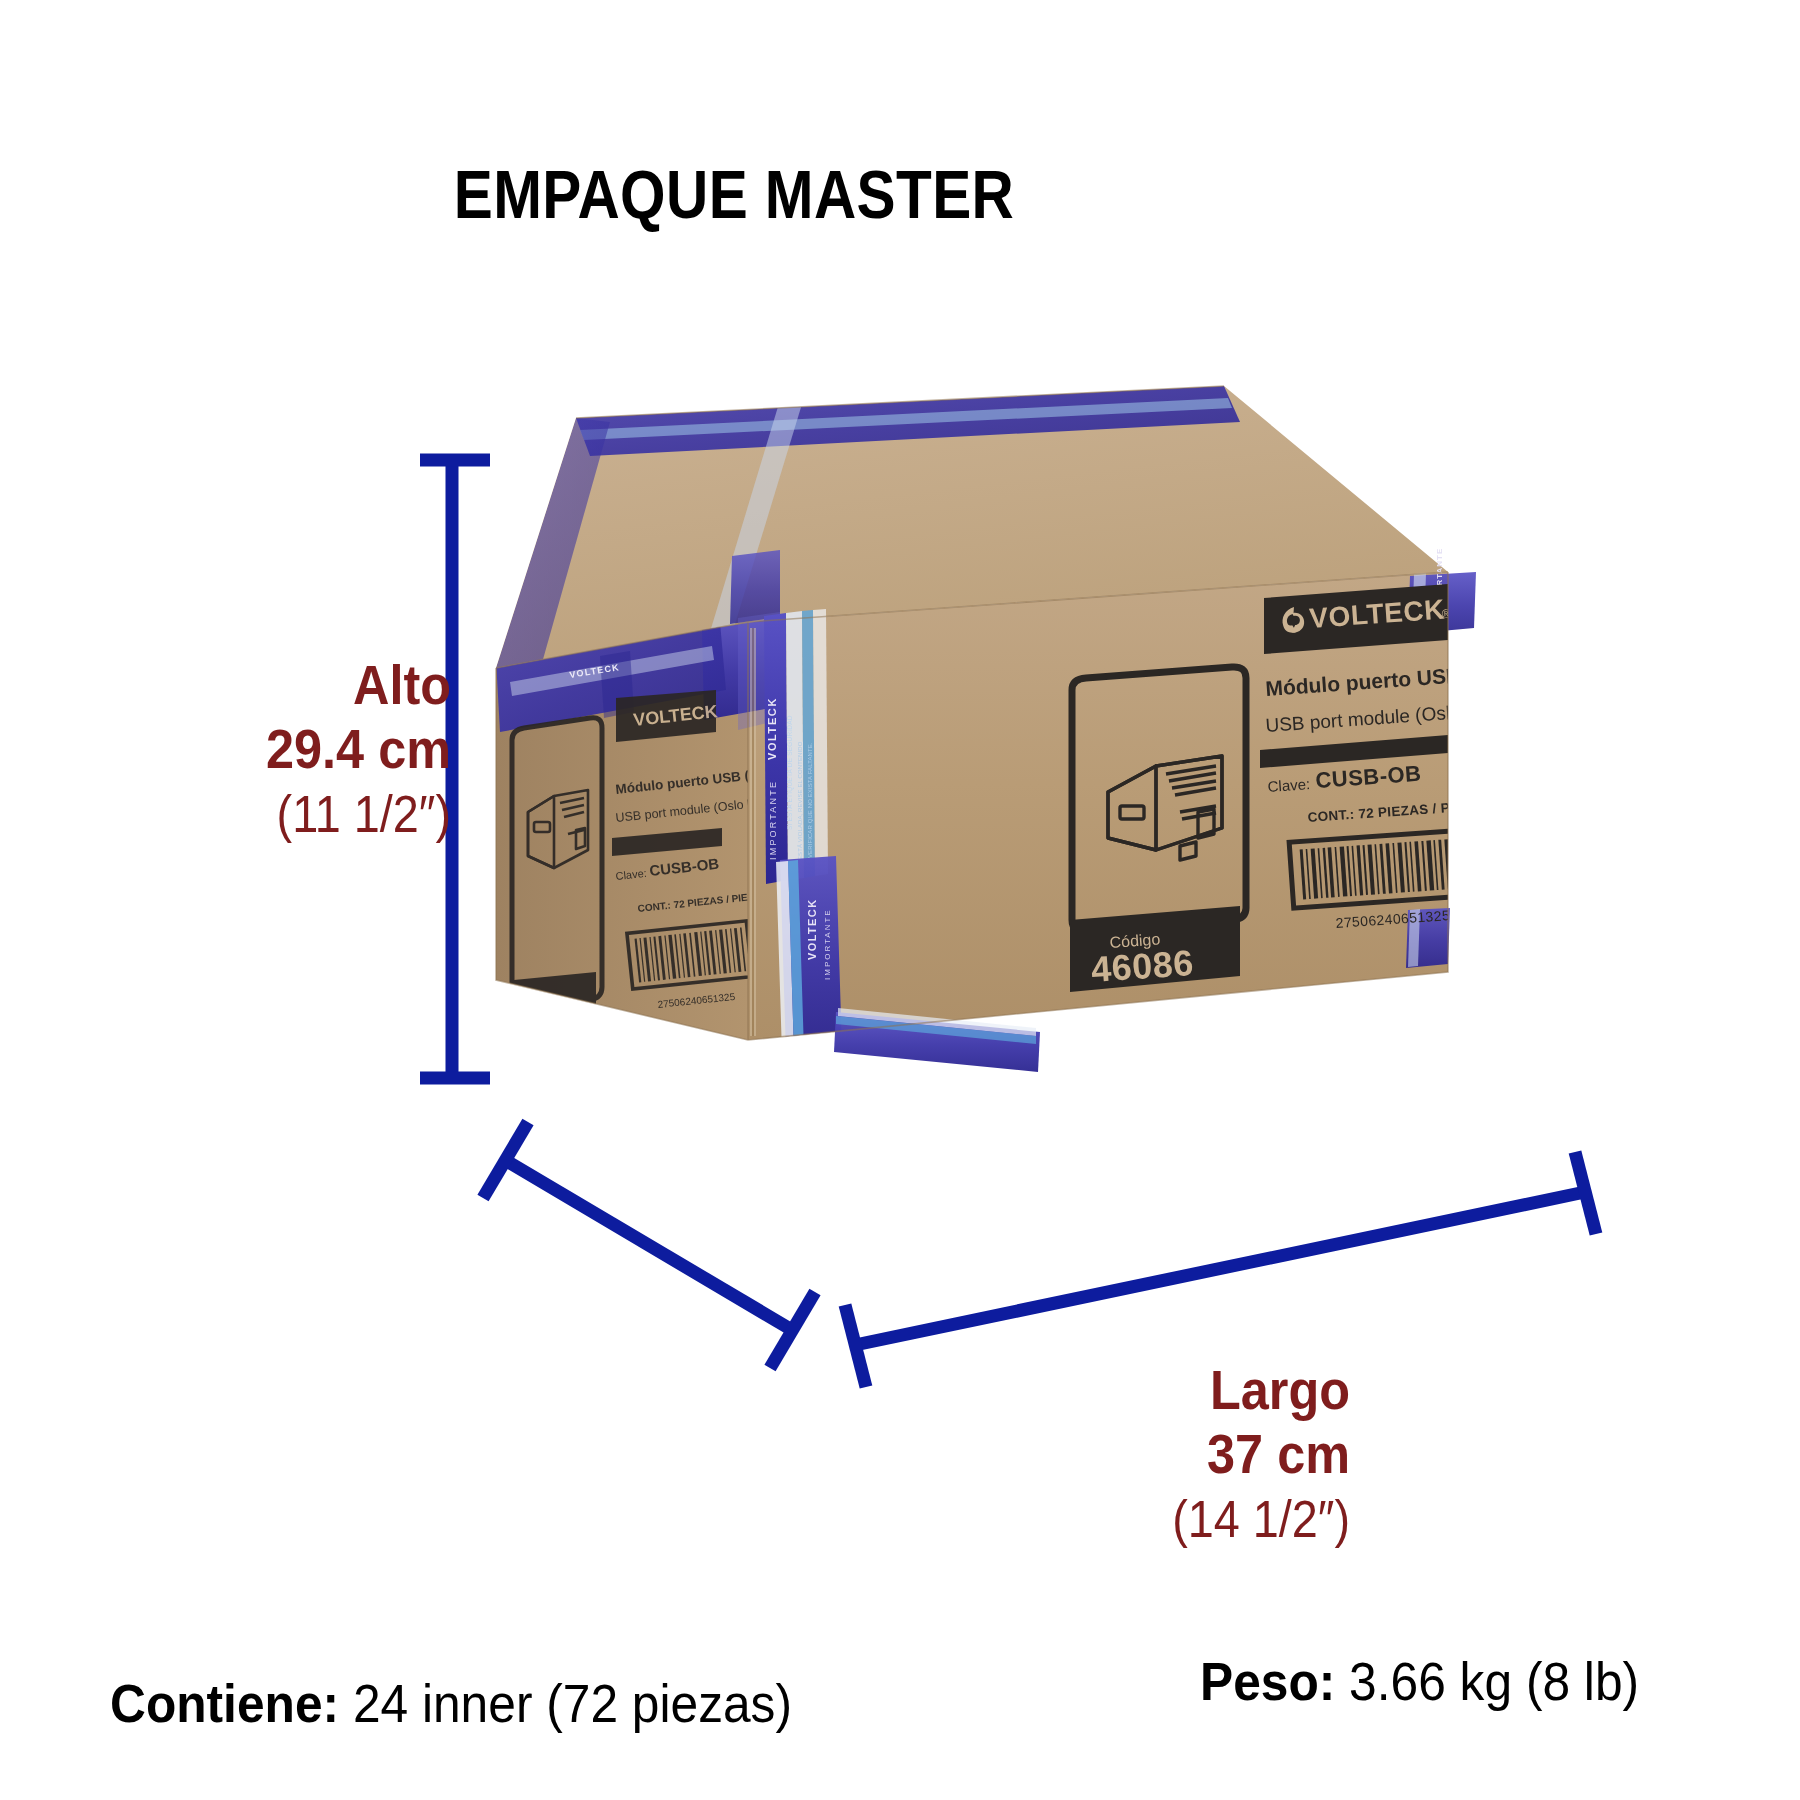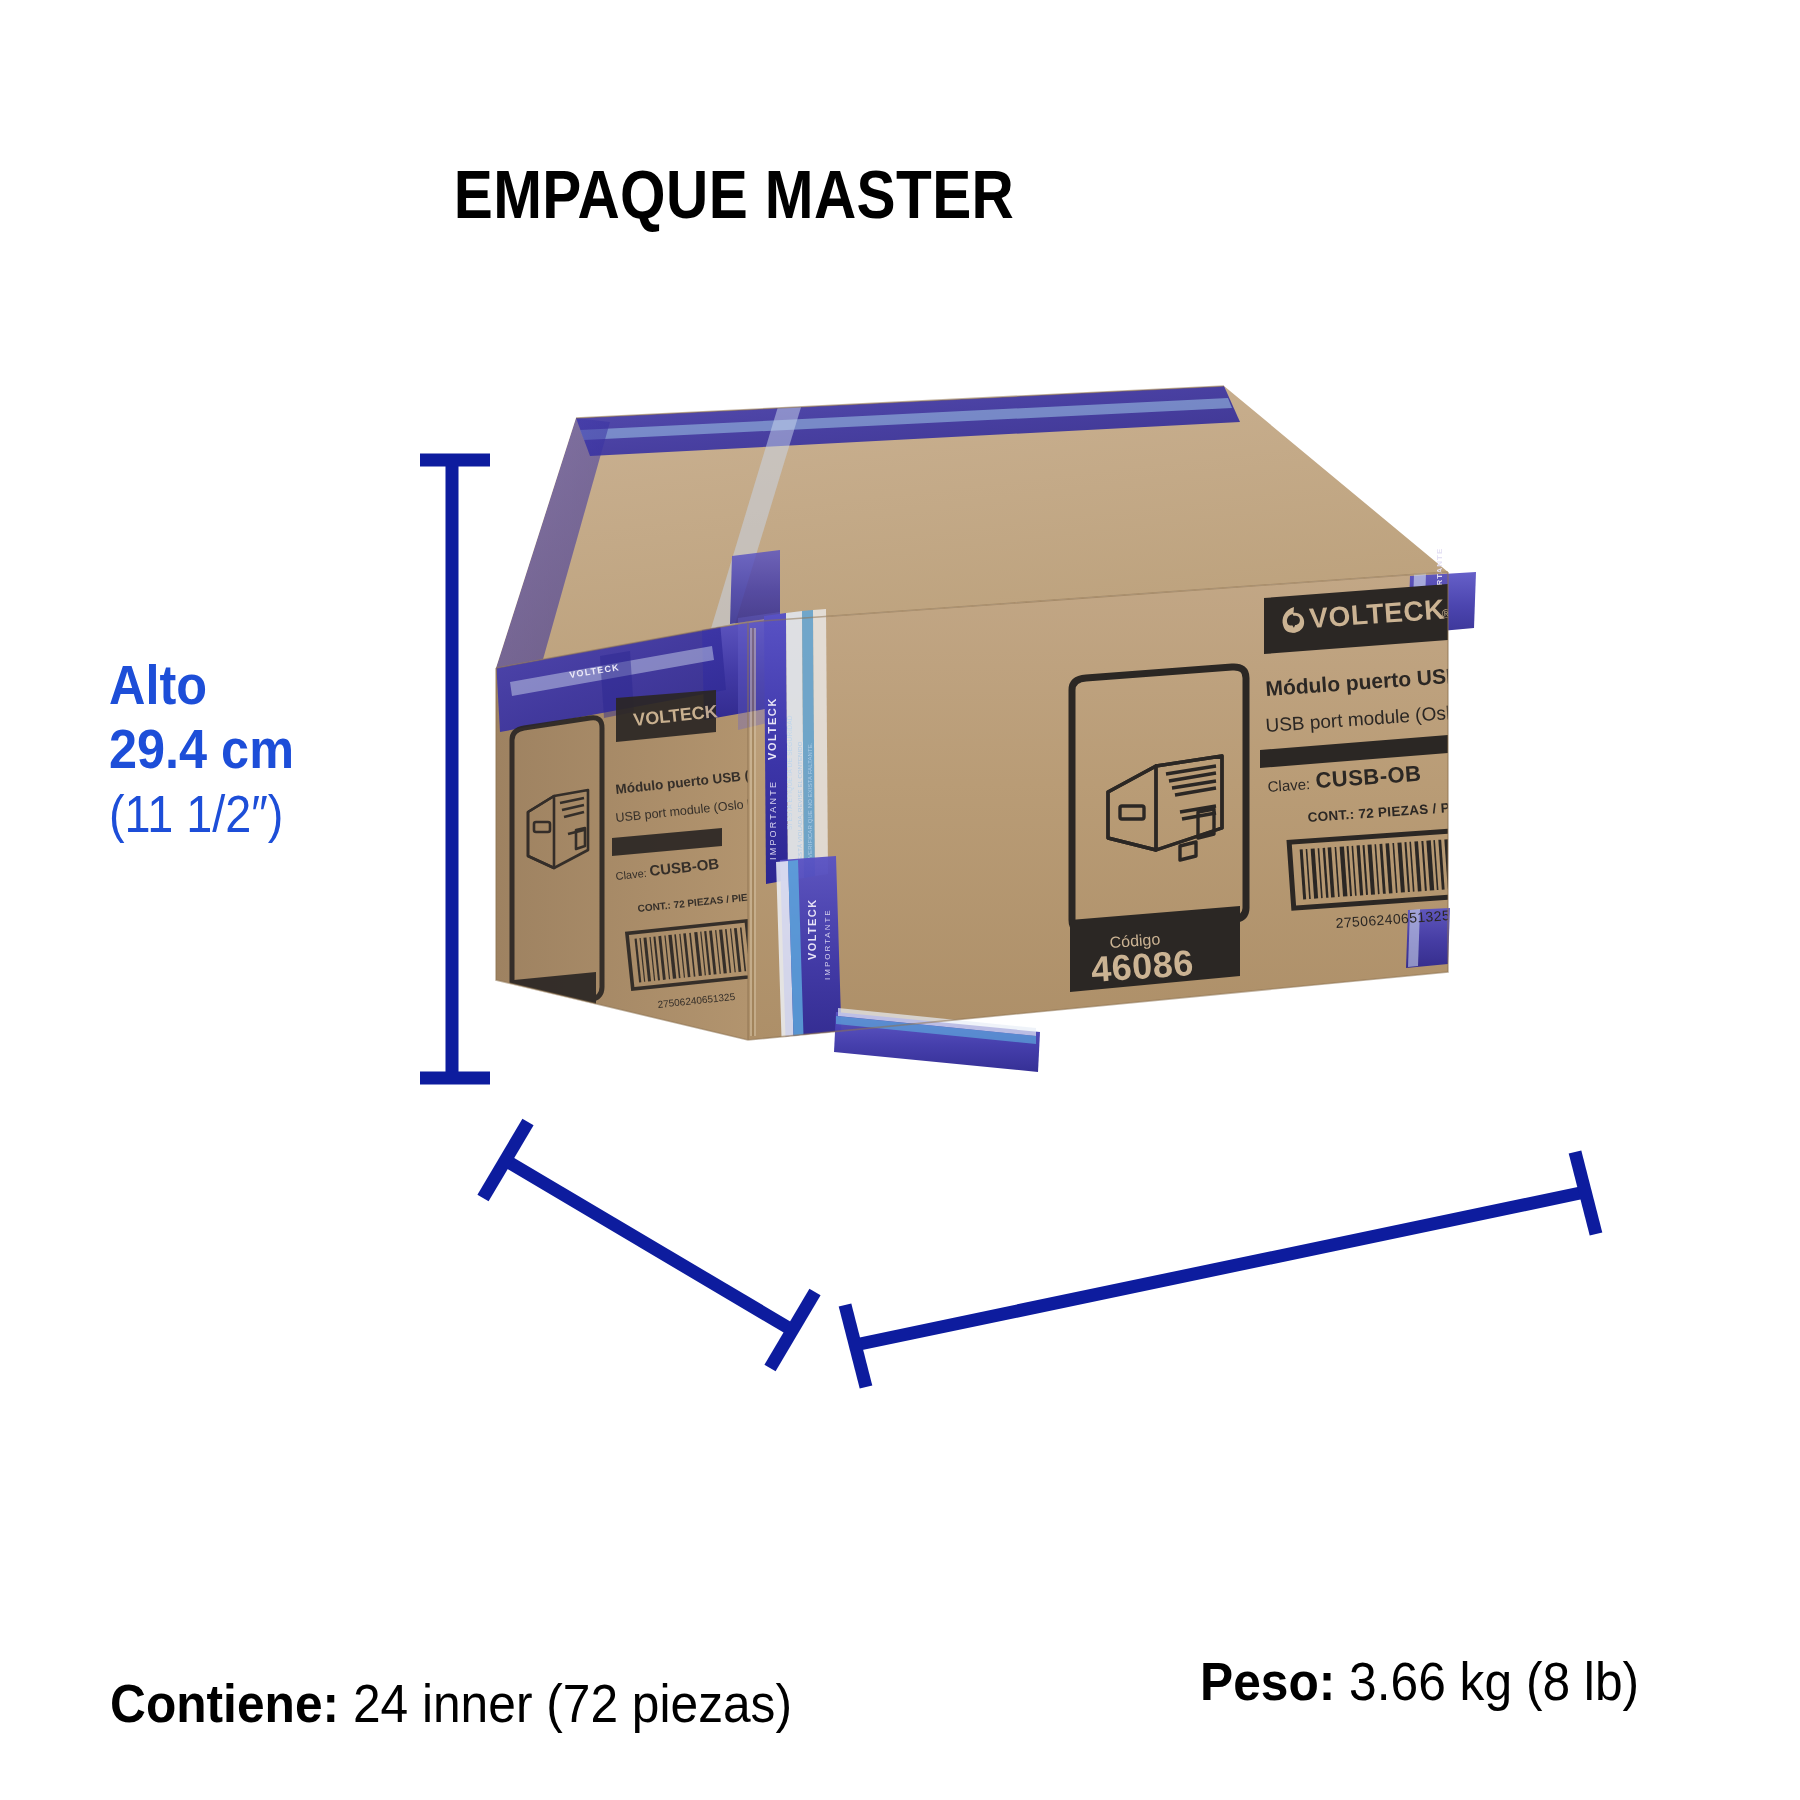--- a/index.html
+++ b/index.html
@@ -28,22 +28,22 @@
     letter-spacing: 0.5px;
     color: #000;
     transform: scaleX(0.86);
     transform-origin: center top;
     white-space: nowrap;
   }
 
   
   .dim-block {
     position: absolute;
-    text-align: left;
-    color: #1d4ed8;
+    text-align: right;
+    color: #7f1d1d;
     line-height: 1.08;
     white-space: nowrap;
   }
   .dim-block .d-name {
     font-weight: bold;
     font-size: 56px;
     transform: scaleX(0.9);
     display: block;
   }
   .dim-block .d-metric {
@@ -376,20 +376,25 @@
     </g>
   </svg>
 
   <div class="dim-block" id="dim-alto">
     <span class="d-name">Alto</span>
     <span class="d-metric">29.4 cm</span>
     <span class="d-imperial">(11 1/2″)</span>
   </div>
 
 
+  <div class="dim-block" id="dim-largo">
+    <span class="d-name">Largo</span>
+    <span class="d-metric">37 cm</span>
+    <span class="d-imperial">(14 1/2″)</span>
+  </div>
 
   <div class="footer-line" id="foot-contiene">
     <b>Contiene:</b>
     <span class="val">24 inner (72 piezas)</span>
   </div>
 
   <div class="footer-line" id="foot-peso">
     <b>Peso:</b>
     <span class="val">3.66 kg (8 lb)</span>
   </div>

